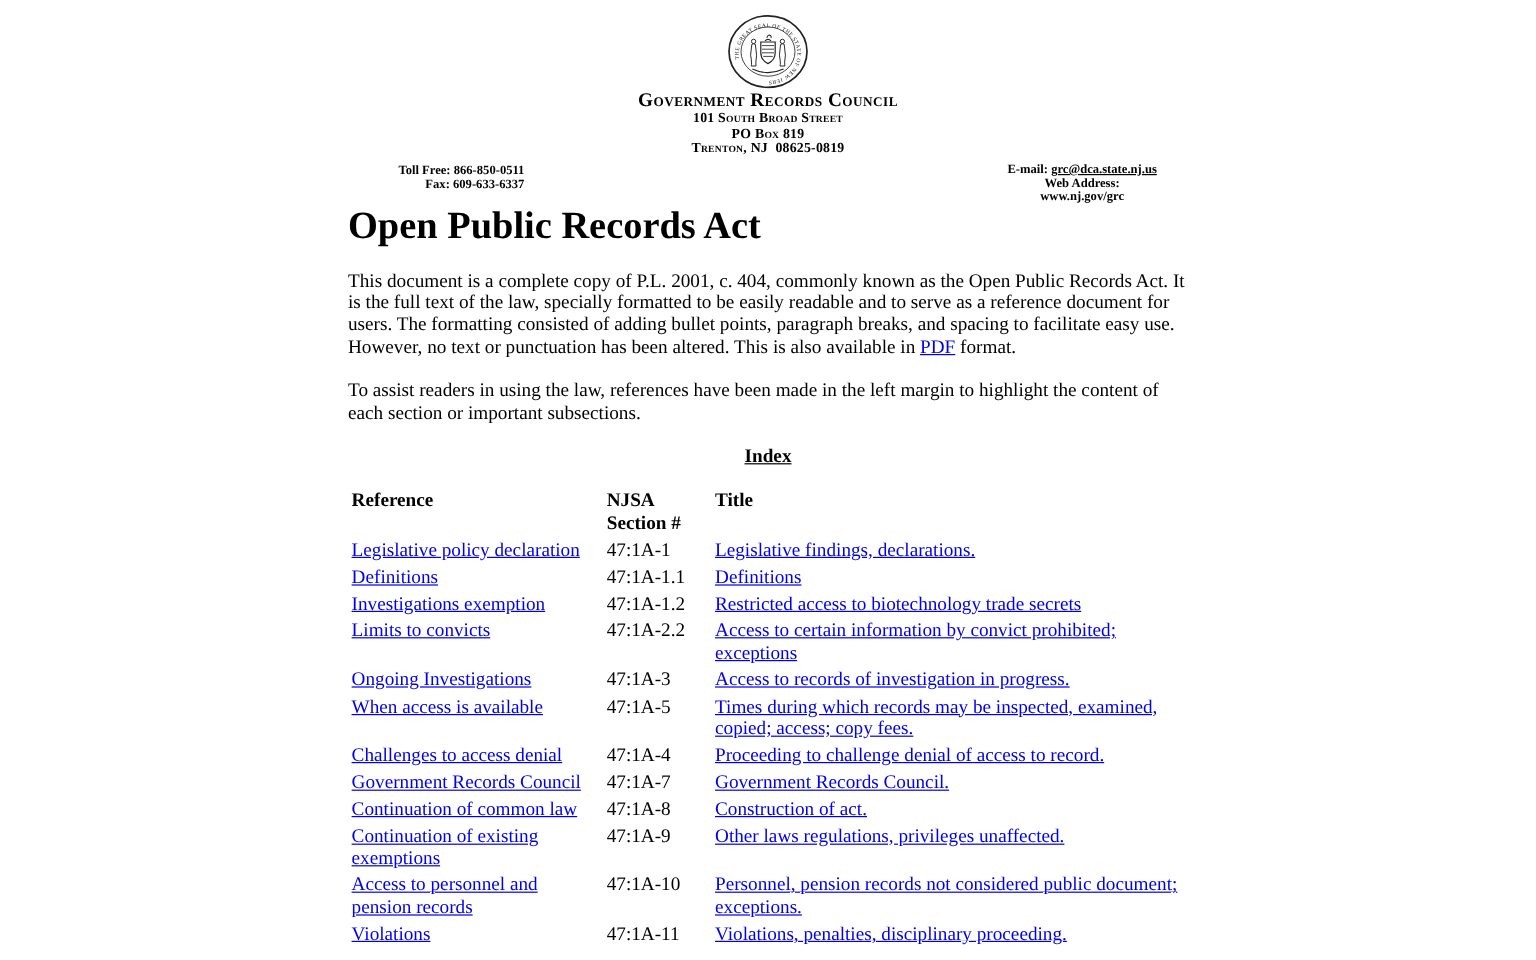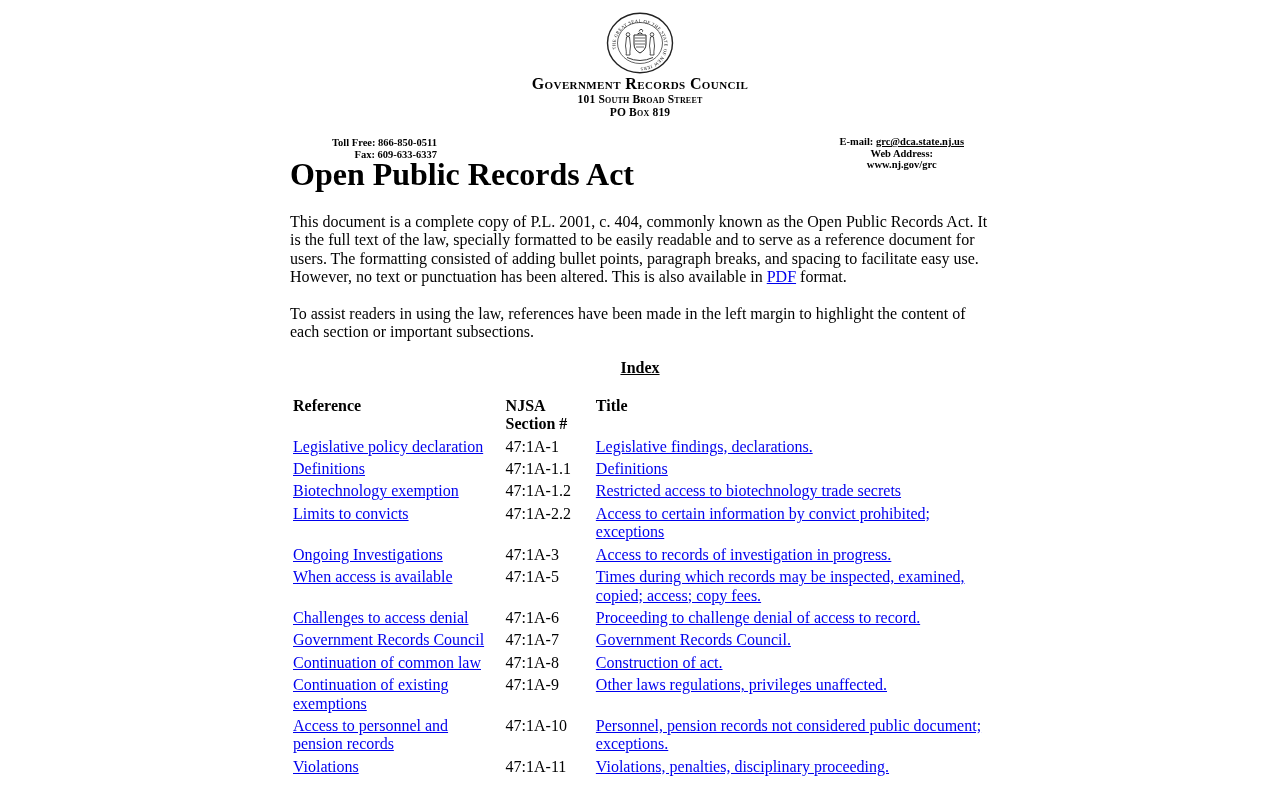--- a/index.html
+++ b/index.html
@@ -137,20 +137,21 @@
         <circle cx="46" cy="22.5" r="1.8" fill="none" stroke="#222" stroke-width="0.8"></circle>
         <path d="M44.5 25 q1.5 -1 3 0 l1 9 q-1 7 -0.5 9 h-4 q0.8 -2 -0.5 -9 z" fill="none" stroke="#222" stroke-width="0.8"></path>
 
         <path d="M21 45.5 q13 6 26 0" fill="none" stroke="#222" stroke-width="0.9"></path>
       </svg>
     </div>
 
     <div class="council-name">Government Records Council</div>
     <div class="addr-line">101 South Broad Street</div>
     <div class="addr-line">PO Box 819</div>
+    <div class="addr-line">Trenton, NJ&nbsp; 08625-0819</div>
 
     <div class="contact-left">
       <div>Toll Free: 866-850-0511</div>
       <div>Fax: 609-633-6337</div>
     </div>
 
     <div class="contact-right">
       <div>
         <span>E-mail: </span><a href="#" class="email-link">grc@dca.state.nj.us</a>
       </div>
@@ -183,42 +184,42 @@
       <td><a href="#">Legislative policy declaration</a></td>
       <td>47:1A-1</td>
       <td><a href="#">Legislative findings, declarations.</a></td>
     </tr>
     <tr>
       <td><a href="#">Definitions</a></td>
       <td>47:1A-1.1</td>
       <td><a href="#">Definitions</a></td>
     </tr>
     <tr>
-      <td><a href="#">Biotechnology exemption</a></td>
+      <td><a href="#">Investigations exemption</a></td>
       <td>47:1A-1.2</td>
       <td><a href="#">Restricted access to biotechnology trade secrets</a></td>
     </tr>
     <tr>
       <td><a href="#">Limits to convicts</a></td>
       <td>47:1A-2.2</td>
       <td><a href="#">Access to certain information by convict prohibited; exceptions</a></td>
     </tr>
     <tr>
       <td><a href="#">Ongoing Investigations</a></td>
       <td>47:1A-3</td>
       <td><a href="#">Access to records of investigation in progress.</a></td>
     </tr>
     <tr>
       <td><a href="#">When access is available</a></td>
       <td>47:1A-5</td>
       <td><a href="#">Times during which records may be inspected, examined, copied; access; copy fees.</a></td>
     </tr>
     <tr>
       <td><a href="#">Challenges to access denial</a></td>
-      <td>47:1A-6</td>
+      <td>47:1A-4</td>
       <td><a href="#">Proceeding to challenge denial of access to record.</a></td>
     </tr>
     <tr>
       <td><a href="#">Government Records Council</a></td>
       <td>47:1A-7</td>
       <td><a href="#">Government Records Council.</a></td>
     </tr>
     <tr>
       <td><a href="#">Continuation of common law</a></td>
       <td>47:1A-8</td>

